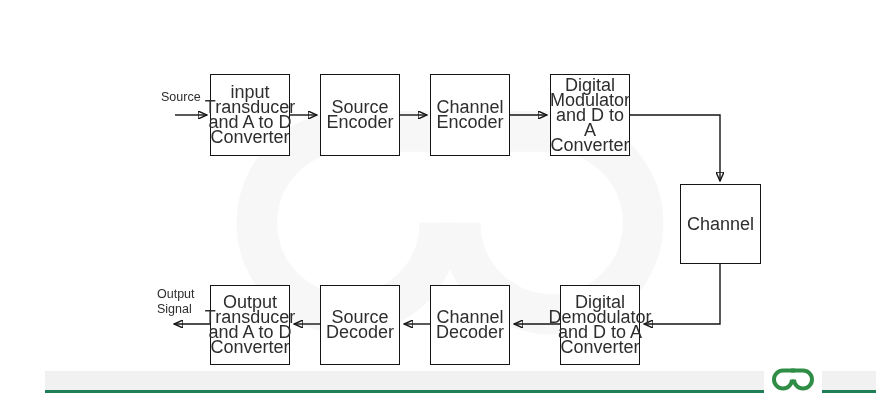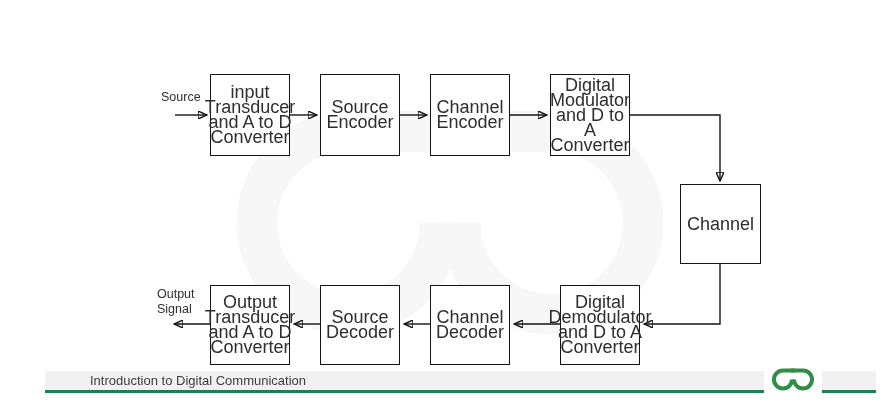--- a/index.html
+++ b/index.html
@@ -165,20 +165,19 @@
 Decoder</div>
   <div class="box b-srcdec">Source
 Decoder</div>
   <div class="box b-outtrans">Output
 Transducer
 and A to D
 Converter</div>
 
   <div class="footer-band"></div>
   <div class="footer-rule"></div>
-  <div class="footer-caption">Introduction to Digital Communication</div>
   <div class="logo-patch"></div>
   <svg class="brand-logo" viewBox="0 0 48 30" preserveAspectRatio="xMidYMid meet">
     <path d="M26 8 H14 A9 9 0 1 0 23 17" stroke="#2f8d46" stroke-width="4" fill="none"></path>
     <path d="M22 8 H34 A9 9 0 1 1 25 17" stroke="#2f8d46" stroke-width="4" fill="none"></path>
   </svg>
 
 </div>
 
 </body></html>

